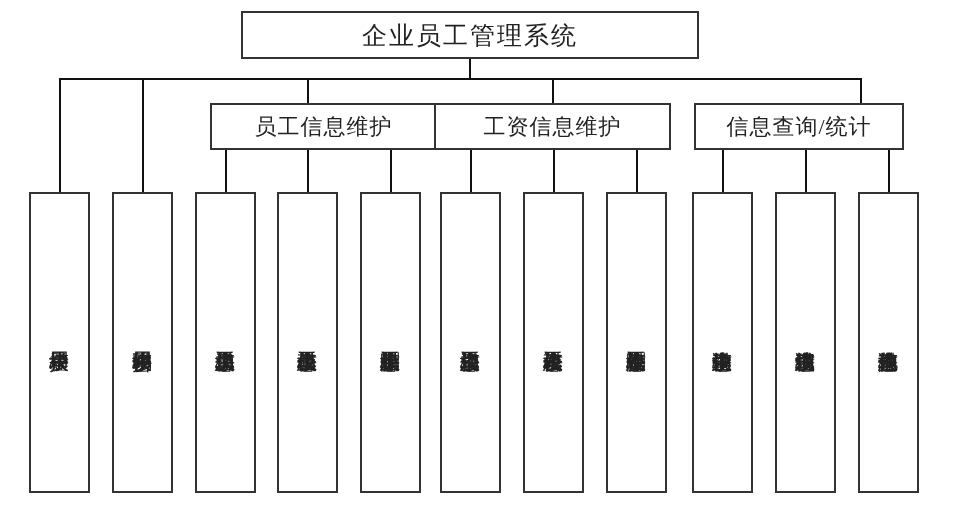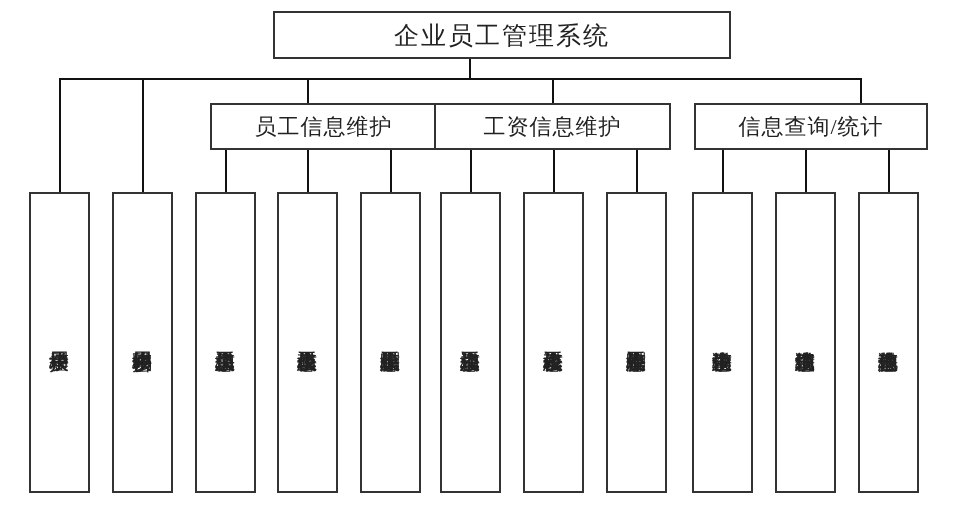--- a/index.html
+++ b/index.html
@@ -19,21 +19,20 @@
     position: absolute;
     box-sizing: border-box;
     border: 2px solid #333333;
     background: #ffffff;
     z-index: 2;
   }
   .root-box {
     display: flex;
     align-items: center;
     justify-content: center;
-    margin-left: 32px;
   }
   .root-label {
     font-size: 25px;
     letter-spacing: 2px;
     color: #222222;
     white-space: nowrap;
   }
   .group-box {
     display: flex;
     align-items: center;
@@ -94,21 +93,21 @@
   <div class="conn conn-v" style="left:860px; top:78px; height:25px;"></div>
 
   <div class="node-box group-box" style="left:210px; top:103px; width:227px; height:47px;">
     <span class="group-label">员工信息维护</span>
   </div>
 
   <div class="node-box group-box" style="left:434px; top:103px; width:237px; height:47px;">
     <span class="group-label">工资信息维护</span>
   </div>
 
-  <div class="node-box group-box" style="left:694px; top:103px; width:234px; height:47px;align-items:center;">
+  <div class="node-box group-box" style="left:694px; top:103px; width:210px; height:47px;align-items:center;">
     <span class="group-label">信息查询/统计</span>
   </div>
 
   <div class="conn conn-v" style="left:225px; top:150px; height:42px;"></div>
   <div class="conn conn-v" style="left:307px; top:150px; height:42px;"></div>
   <div class="conn conn-v" style="left:390px; top:150px; height:42px;"></div>
 
   <div class="conn conn-v" style="left:470px; top:150px; height:42px;"></div>
   <div class="conn conn-v" style="left:553px; top:150px; height:42px;"></div>
   <div class="conn conn-v" style="left:636px; top:150px; height:42px;"></div>

